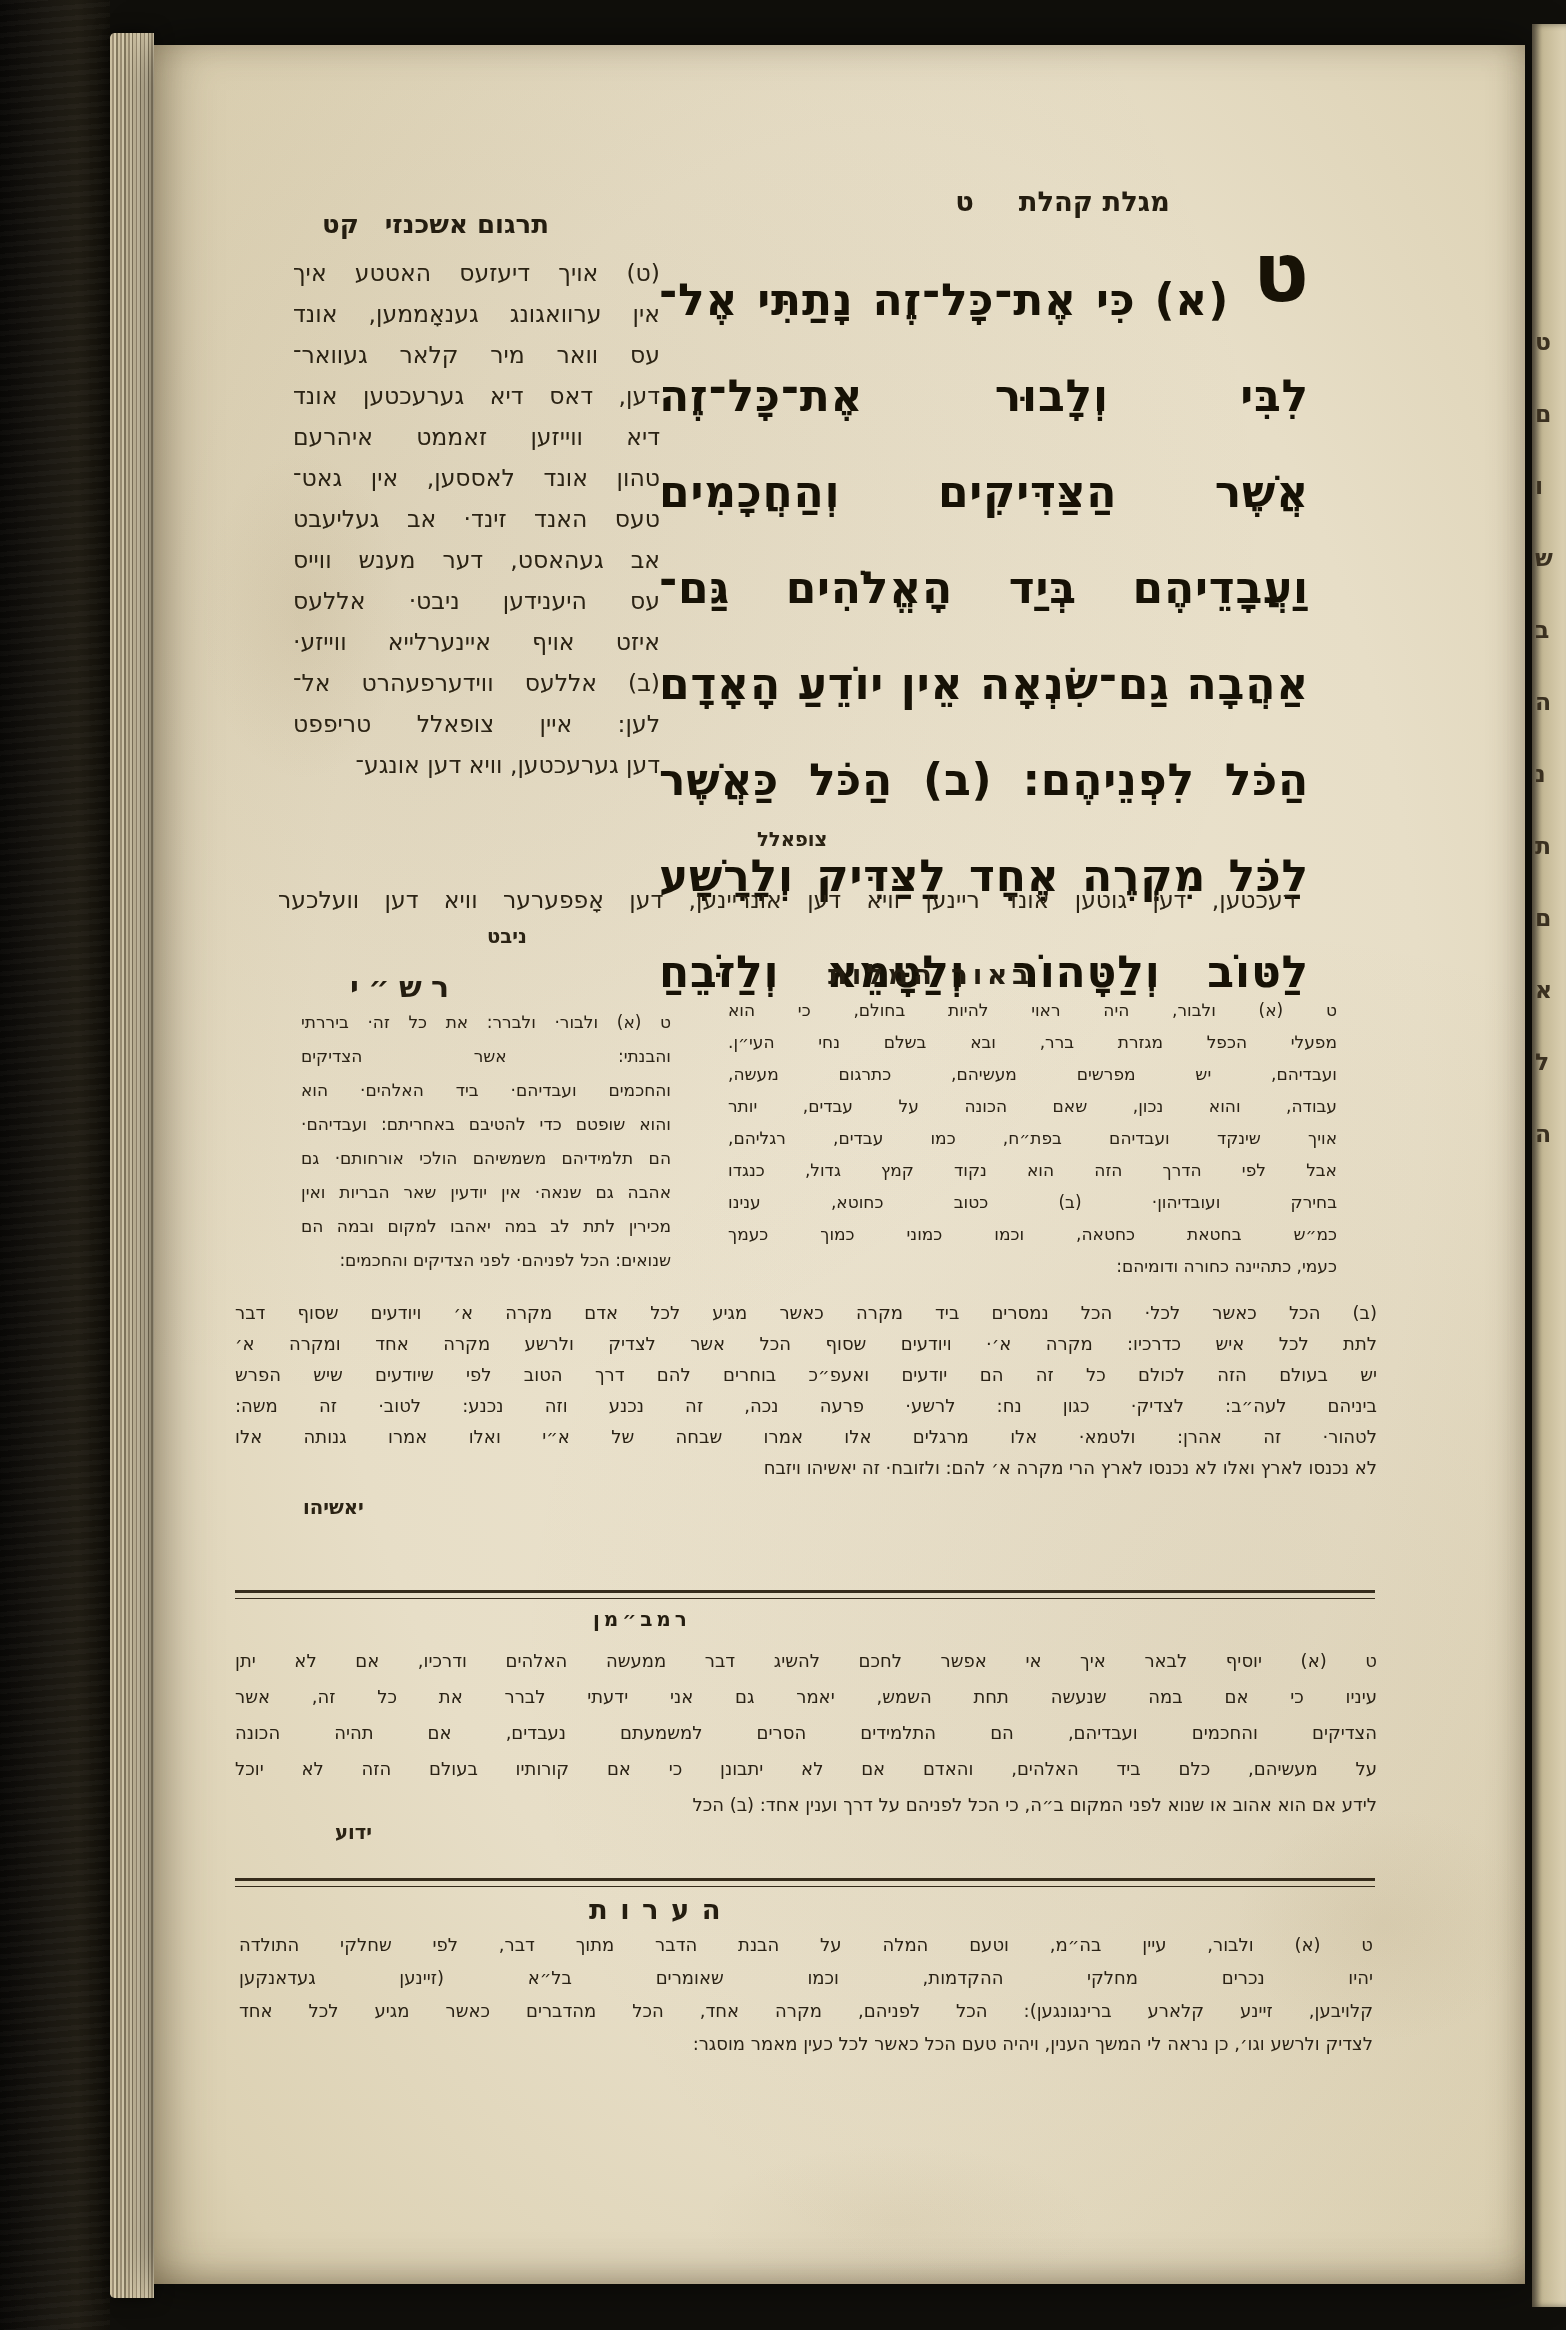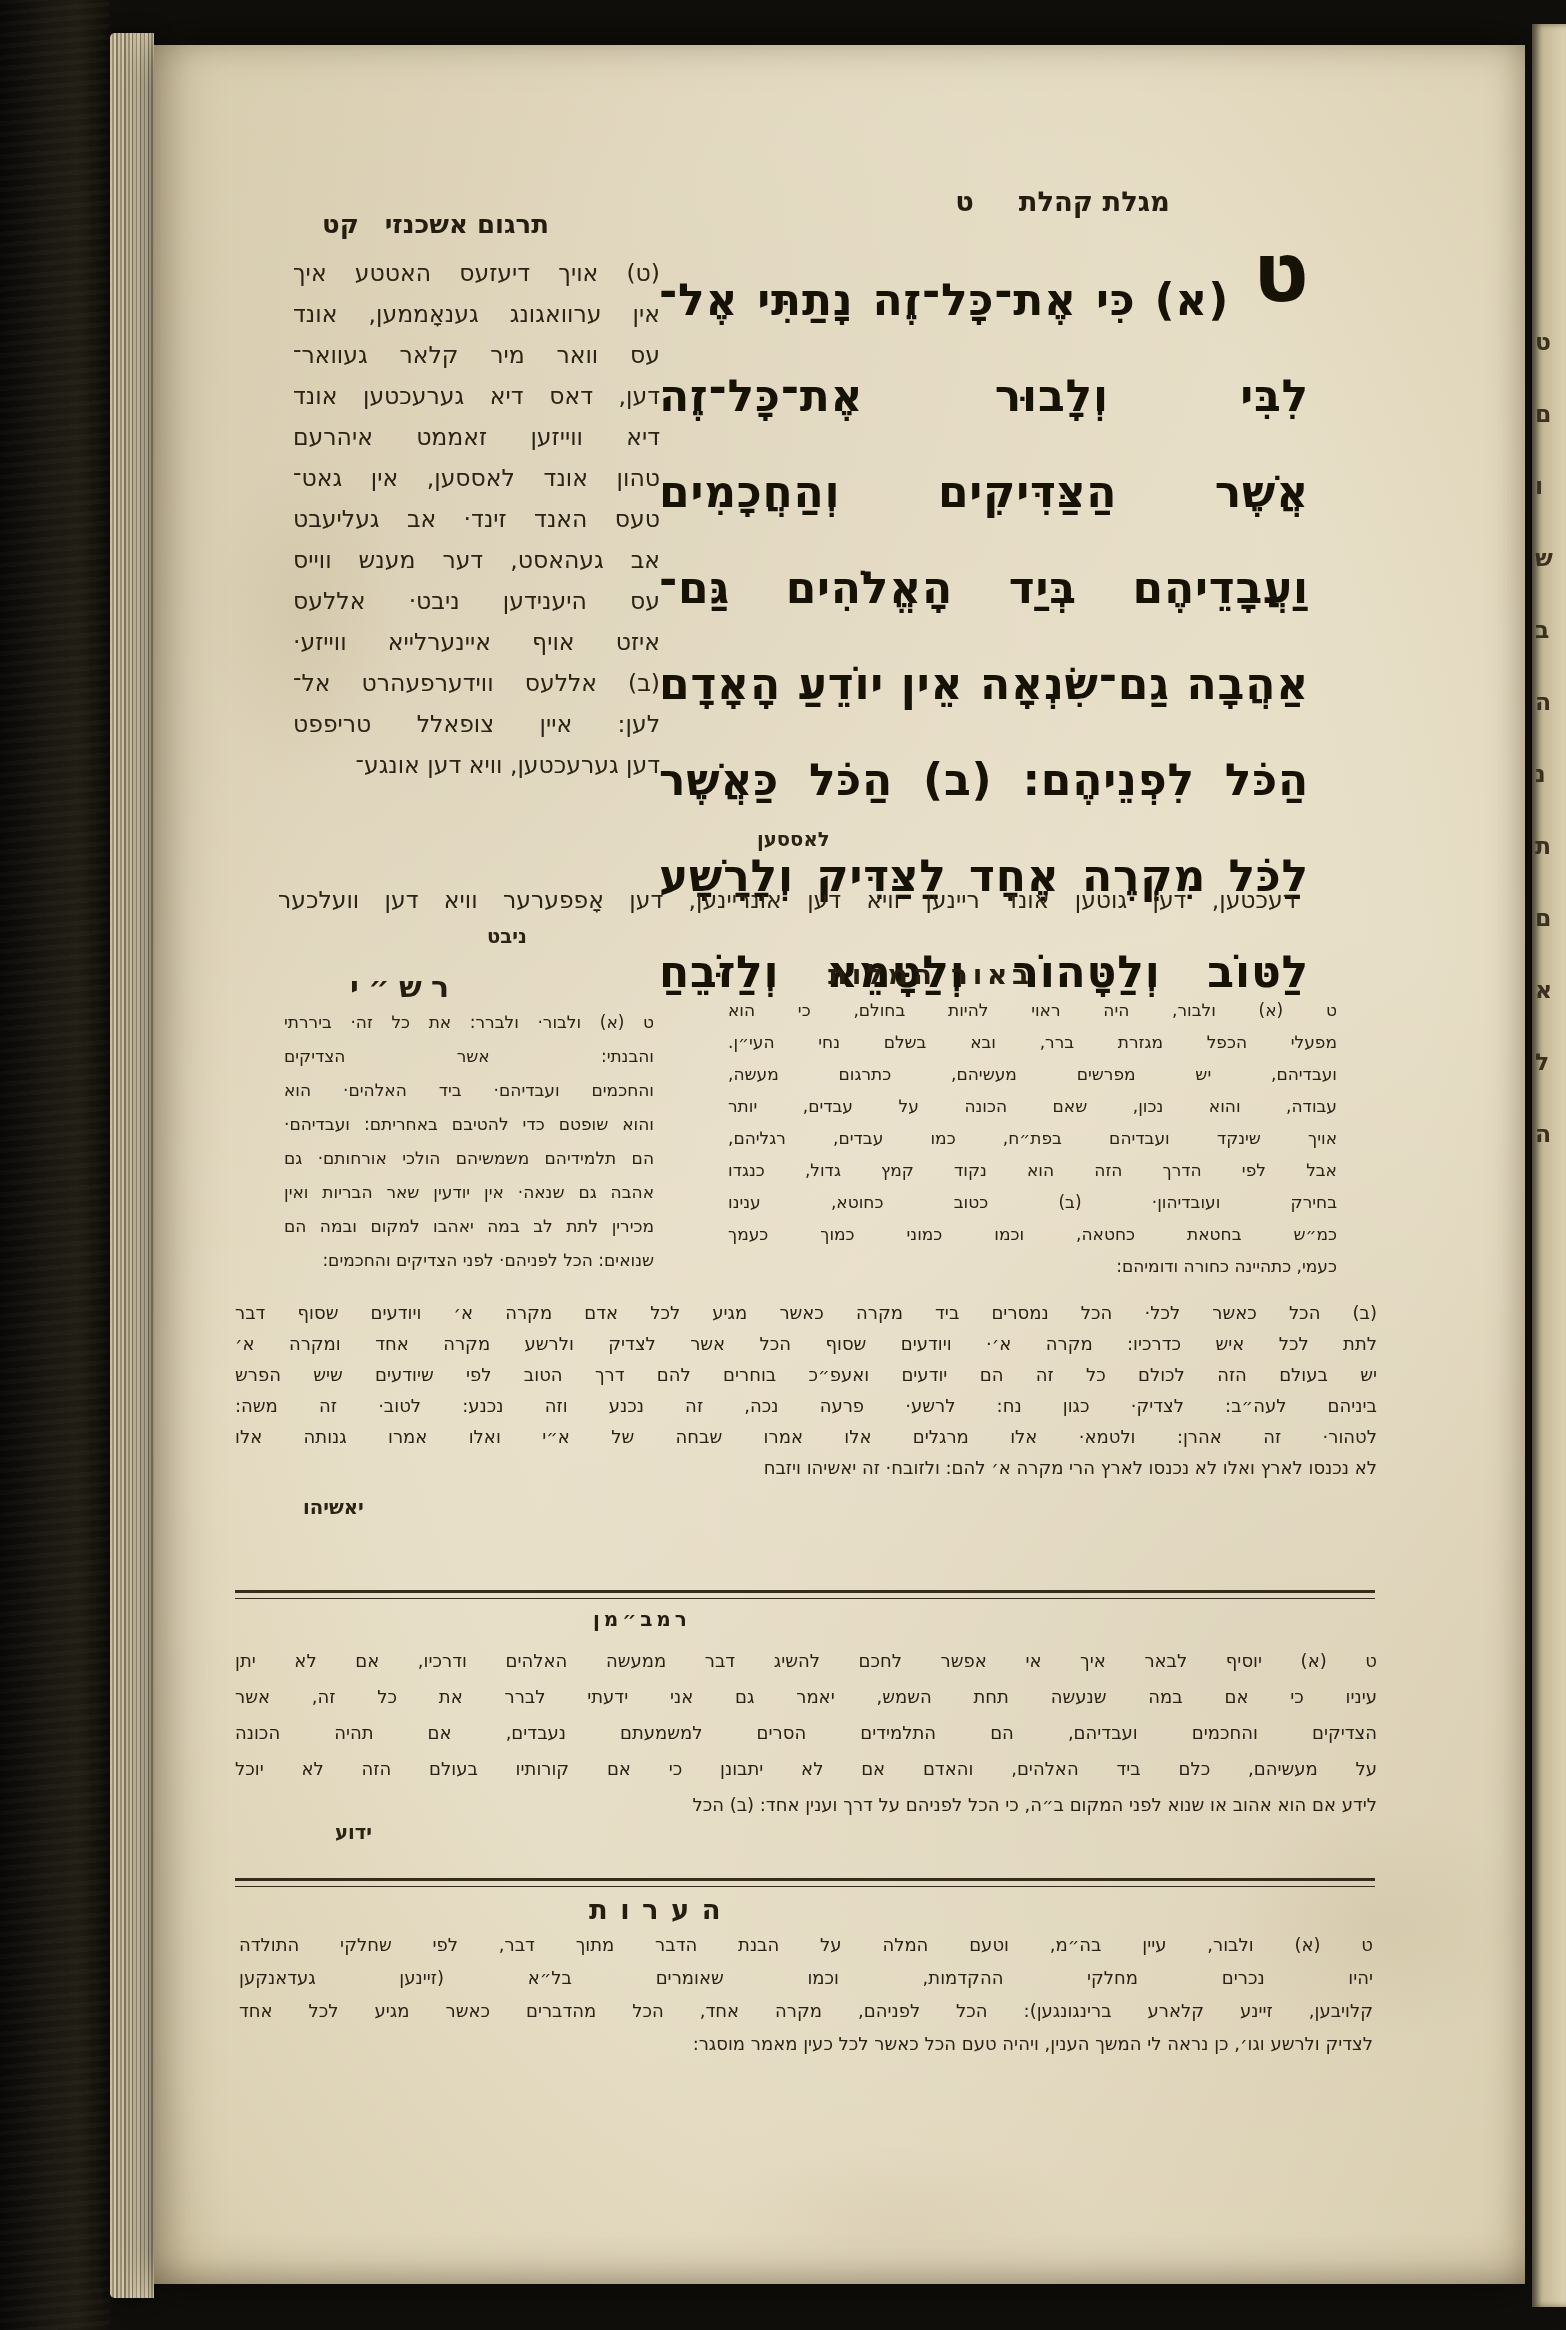--- a/index.html
+++ b/index.html
@@ -58,21 +58,21 @@
 
   
   .sec-title{position:absolute;font-weight:bold;color:#241d10;text-align:left;}
   .t-biur{left:674px;top:913px;width:407px;font-size:28px;letter-spacing:4.7px;}
   .t-rashi{left:196px;top:924px;width:251px;font-size:30px;letter-spacing:9.4px;}
   .t-ramb{left:439px;top:1562px;width:407px;font-size:20px;letter-spacing:3.9px;}
   .t-hearot{left:435px;top:1849px;width:407px;font-size:27.4px;letter-spacing:12.5px;}
 
   
   .biur {position:absolute;left:574px;top:949px;width:609px;font-size:17px;line-height:32px;}
-  .rashi{position:absolute;left:130px;top:960px;width:370px;font-size:17px;line-height:34px;}
+  .rashi{position:absolute;left:147px;top:960px;width:370px;font-size:17px;line-height:34px;}
   .rashi-cont{position:absolute;left:81px;top:1252px;width:1142px;font-size:18px;line-height:31px;}
   .ramb {position:absolute;left:81px;top:1598px;width:1142px;font-size:18px;line-height:36px;}
   .hearot{position:absolute;left:85px;top:1883px;width:1134px;font-size:18px;line-height:33px;}
 
   
   .rule{position:absolute;left:81px;width:1140px;height:4.7px;
         border-top:3.1px solid #362c1c;border-bottom:1.6px solid #362c1c;}
   .rule1{top:1545px;} .rule2{top:1833px;}
 
   
@@ -128,21 +128,21 @@
         <div>טהון אונד לאססען, אין גאט־</div>
         <div>טעס האנד זינד· אב געליעבט</div>
         <div>אב געהאסט, דער מענש ווייס</div>
         <div>עס היענידען ניבט· אללעס</div>
         <div>איזט אויף איינערלייא ווייזע·</div>
         <div>(ב) אללעס ווידערפעהרט אל־</div>
         <div>לען: איין צופאלל טריפפט</div>
         <div class="last">דען גערעכטען, וויא דען אונגע־</div>
       </div>
 
-    <div class="cw cw-bible">לאססען</div>
+    <div class="cw cw-bible">צופאלל</div>
 
     <div class="targum-full lines force">
         <div class="last">רעכטען, דען גוטען אונד ריינען וויא דען אונריינען, דען אָפפערער וויא דען וועלכער</div>
       </div>
 
     <div class="cw cw-targum">ניבט</div>
 
     <div class="sec-title t-biur">באור המלות</div>
     <div class="biur lines">
         <div>ט (א) ולבור, היה ראוי להיות בחולם, כי הוא</div>

